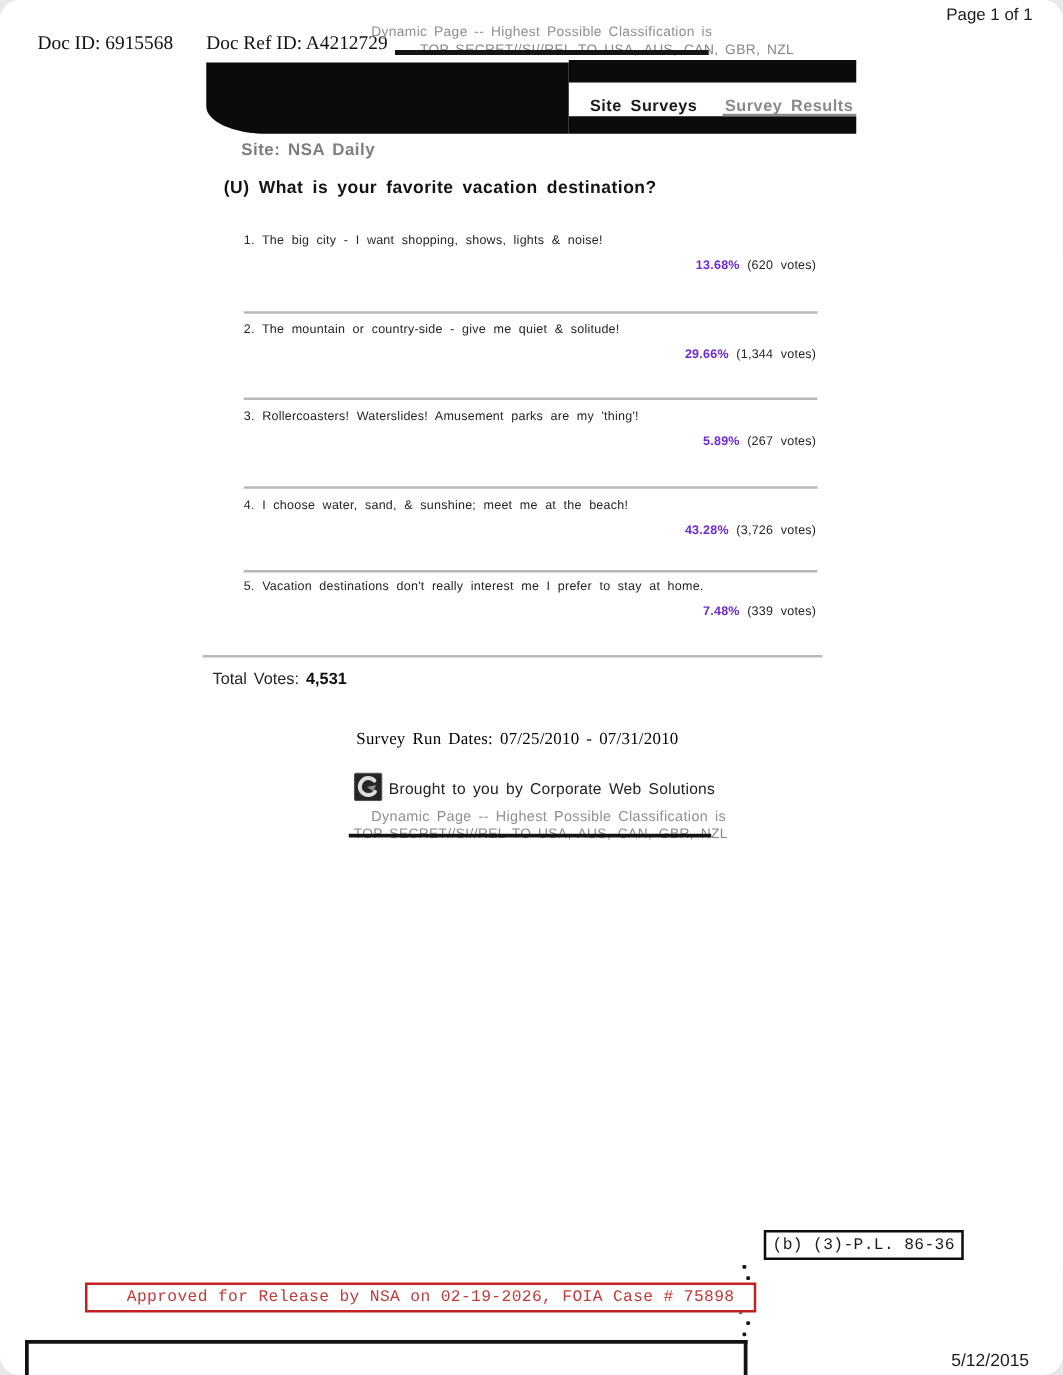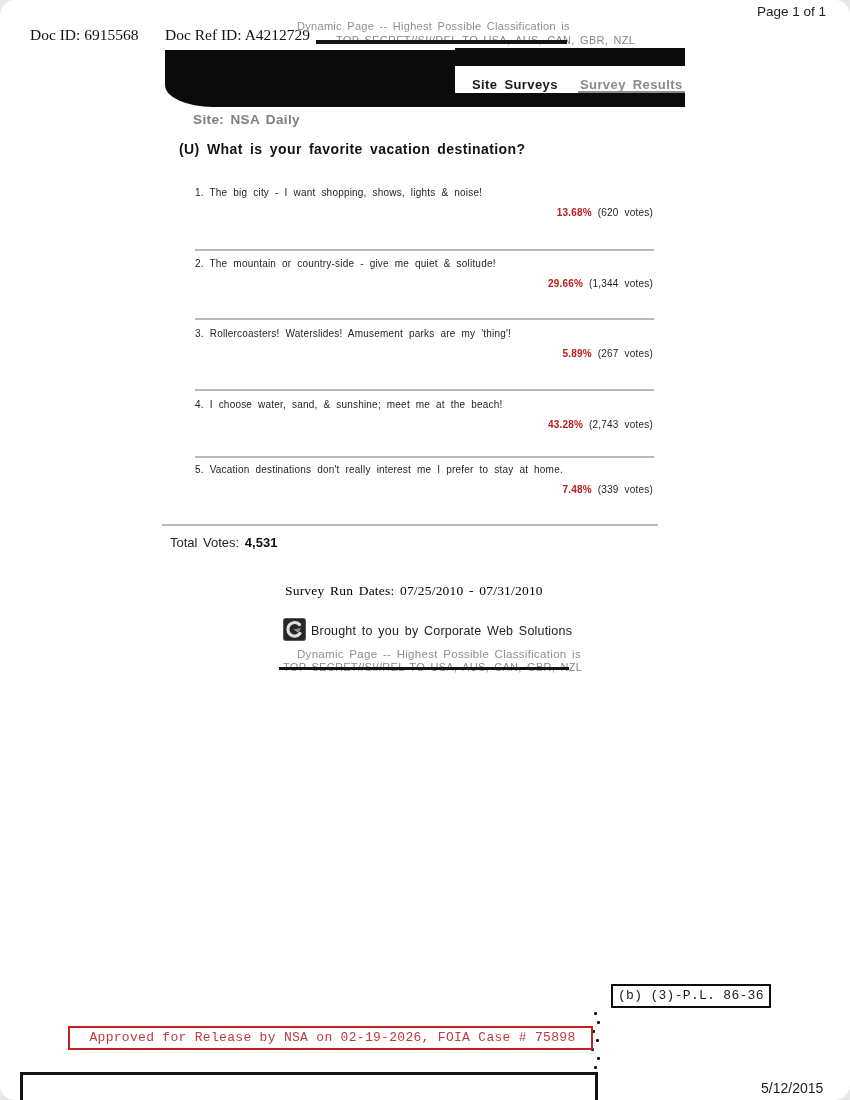--- a/index.html
+++ b/index.html
@@ -21,37 +21,37 @@
   .banner-tr{left:455px;top:48px;width:230px;height:18px;}
   .banner-br{left:455px;top:93px;width:230px;height:14px;}
   .nav-a{left:472px;top:77px;font-size:13px;font-weight:bold;color:#1a1a1a;letter-spacing:.4px;word-spacing:3px;}
   .nav-b{left:580px;top:77px;font-size:13px;font-weight:bold;color:#8a8a8a;letter-spacing:.4px;word-spacing:3px;cursor:pointer;}
   .nav-rule{left:578px;top:91px;width:107px;height:2px;background:#8d8d8d;}
   
   .site{left:170px;top:112px;font-size:13.5px;font-weight:bold;color:#7e7e7e;letter-spacing:.4px;word-spacing:2px;margin-left:23px;}
   .question{left:179px;top:141px;font-size:14px;font-weight:bold;color:#141414;letter-spacing:.4px;word-spacing:3px;}
   .opt{left:195px;width:458px;font-size:10px;color:#252525;letter-spacing:.2px;word-spacing:3px;line-height:15.5px;}
   .opt-result{text-align:right;margin-top:4px;}
-  .pct{font-weight:bold;color:#b91c1c;}
+  .pct{font-weight:bold;color:#6d28d9;}
   .votes{margin-left:6px;}
   .divider{left:195px;width:459px;height:0;border-top:2px solid #b9b9b9;}
   .divider.last{left:162px;width:496px;}
   .total{left:170px;top:535px;font-size:13px;color:#252525;word-spacing:2px;}
   .total b{color:#0f0f0f;}
   .rundates{left:285px;top:583px;font-size:13.5px;color:#000000;letter-spacing:.2px;word-spacing:2px;font-family:Liberation Serif, serif;}
   .credit-logo{left:283px;top:618px;}
   .credit{left:311px;top:624px;font-size:12.5px;font-weight:normal;color:#222;letter-spacing:.2px;word-spacing:2px;text-align:center;}
   .ftr-cls1{left:297px;top:648px;font-size:11.5px;}
   .ftr-cls2{left:283px;top:661px;font-size:11px;color:#888;}
   .ftr-strike{left:279px;top:667px;width:290px;height:3px;}
   
   .exembox{left:611px;top:984px;border:2.5px solid #0d0d0d;padding:2px 5px 3px 5px;
            font-family:"Liberation Mono",monospace;font-size:13px;color:#1a1a1a;letter-spacing:.3px;background:#fff;white-space:nowrap;}
   .dot{position:absolute;width:3px;height:3px;background:#161616;border-radius:1px;}
-  .redbox{left:68px;top:1026px;width:517px;border:2.5px solid #c5201f;text-align:center;padding:2px 0 3px 4px;
+  .redbox{left:68px;top:1026px;width:517px;border:2.5px solid #c5201f;text-align:center;padding:2px 0 3px 16px;
           font-family:"Liberation Mono",monospace;font-size:13px;color:#c03a3c;letter-spacing:.3px;background:#fff;white-space:nowrap;}
   .bigrect{left:20px;top:1072px;width:572px;height:40px;border:3px solid #131313;border-bottom:none;background:#fff;}
   .printdate{left:761px;top:1080px;font-size:14px;color:#1c1c1c;}
 </style>
 </head>
 <body>
 
 <div class="page">
 
   <div class="abs pagenum">Page 1 of 1</div>
@@ -92,21 +92,21 @@
     <div>3. Rollercoasters! Waterslides! Amusement parks are my 'thing'!</div>
     <div class="opt-result">
       <span class="pct">5.89%</span><span class="votes">(267 votes)</span>
     </div>
   </div>
   <div class="abs divider" style="top:389px"></div>
 
   <div class="abs opt" style="top:397px">
     <div>4. I choose water, sand, &amp; sunshine; meet me at the beach!</div>
     <div class="opt-result">
-      <span class="pct">43.28%</span><span class="votes">(2,743 votes)</span>
+      <span class="pct">43.28%</span><span class="votes">(3,726 votes)</span>
     </div>
   </div>
   <div class="abs divider" style="top:456px"></div>
 
   <div class="abs opt" style="top:462px">
     <div>5. Vacation destinations don't really interest me  I prefer to stay at home.</div>
     <div class="opt-result">
       <span class="pct">7.48%</span><span class="votes">(339 votes)</span>
     </div>
   </div>

